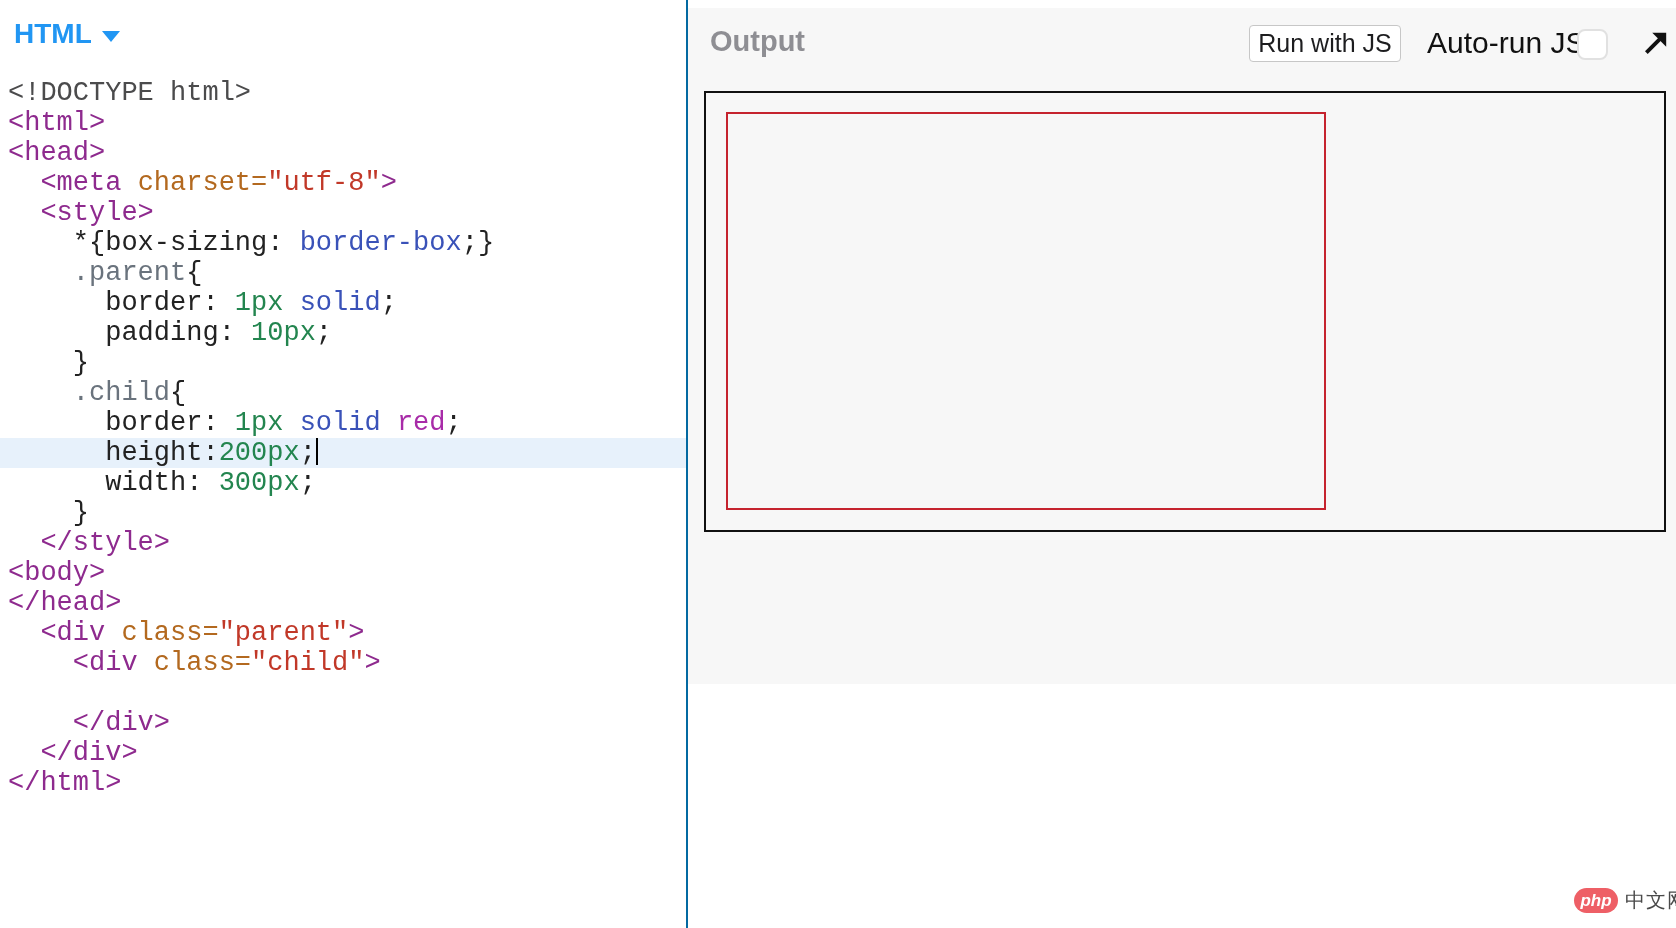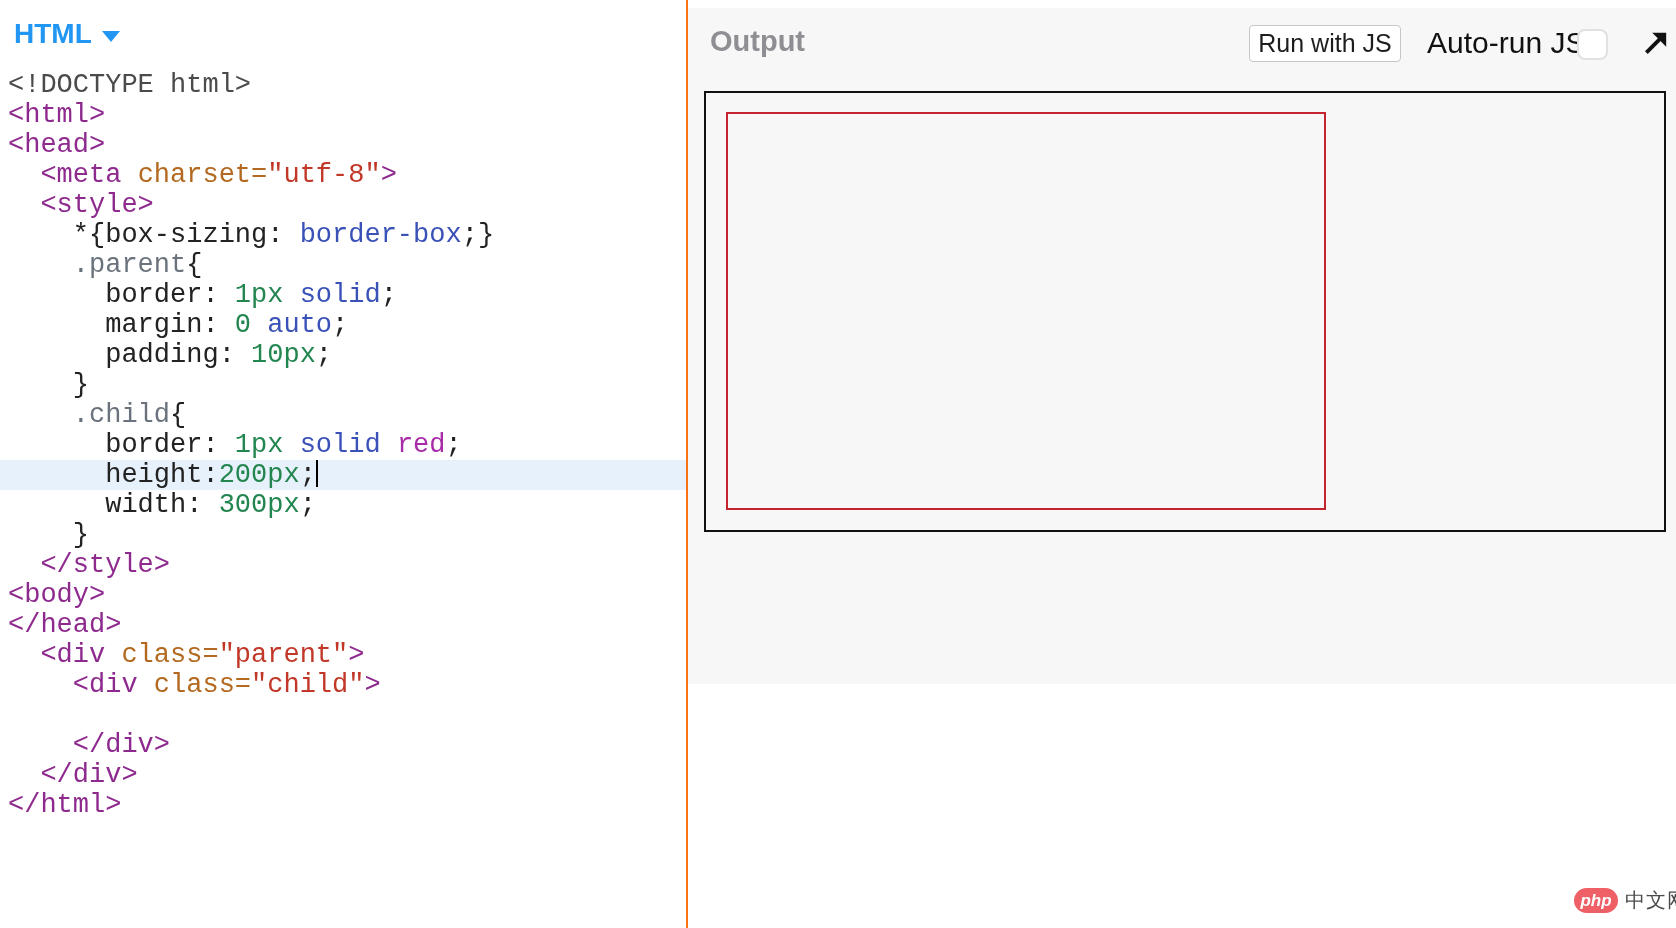--- a/index.html
+++ b/index.html
@@ -1,27 +1,27 @@
 <!DOCTYPE html>
 <html style="--accent_blue: #2196f3; --panel_bg: #f7f7f7; --active_line_bg: #e7f1fb; --output_title_color: #8e8e93; --output_parent_border: #111111; --output_child_border: #c5232e; --watermark_badge: #ee5f66; --token-doctype: #4b4b4c; --token-tag: #8e2a8e; --token-attr: #b3691f; --token-str: #c13828; --token-num: #23854f; --token-kw: #3a52b8; --token-val: #a82ba8; --token-sel: #6a737d; --token-plain: #222222; --token-prop: #222222;"><head>
 <meta charset="utf-8">
 <style>
   html,body{margin:0;padding:0;}
   body{font-family:"Liberation Sans",sans-serif;background:#fff;}
   .app{position:relative;width:1676px;height:928px;overflow:hidden;background:#fff;}
 
   
   .editor-pane{position:absolute;left:0;top:0;width:686px;height:928px;background:#fff;
-               border-right:2px solid #f97316;}
+               border-right:2px solid #0369a1;}
   .lang-select{position:absolute;left:14px;top:18px;font-size:28px;font-weight:700;
                color:var(--accent_blue,#2196f3);cursor:pointer;display:flex;align-items:center;}
   .caret{display:inline-block;width:0;height:0;margin-left:10px;margin-top:4px;
          border-left:9px solid transparent;border-right:9px solid transparent;
          border-top:11px solid var(--accent_blue,#2196f3);}
-  .code{position:absolute;top:70px;left:0;right:0;
+  .code{position:absolute;top:78px;left:0;right:0;
         font-family:"Liberation Mono","DejaVu Sans Mono",monospace;
         font-size:27px;line-height:30px;color:var(--token-plain,#222);}
   .code-line{height:30px;white-space:pre;padding-left:8px;}
   .code-line.active{background:var(--active_line_bg,#e7f1fb);}
   .tok-doctype{color:var(--token-doctype,#4b4b4c);}
   .tok-tag{color:var(--token-tag,#8e2a8e);}
   .tok-attr{color:var(--token-attr,#b3691f);}
   .tok-str{color:var(--token-str,#c13828);}
   .tok-num{color:var(--token-num,#23854f);}
   .tok-kw{color:var(--token-kw,#3a52b8);font-family:Liberation Mono, monospace;}
@@ -69,21 +69,20 @@
     </div>
     <div class="code">
         <div class="code-line"><span class="tok-doctype">&lt;!DOCTYPE html&gt;</span></div>
         <div class="code-line"><span class="tok-tag">&lt;html&gt;</span></div>
         <div class="code-line"><span class="tok-tag">&lt;head&gt;</span></div>
         <div class="code-line"><span class="tok-plain">  </span><span class="tok-tag">&lt;meta</span><span class="tok-plain"> </span><span class="tok-attr">charset=</span><span class="tok-str">"utf-8"</span><span class="tok-tag">&gt;</span></div>
         <div class="code-line"><span class="tok-plain">  </span><span class="tok-tag">&lt;style&gt;</span></div>
         <div class="code-line"><span class="tok-plain">    *{</span><span class="tok-prop">box-sizing</span><span class="tok-plain">: </span><span class="tok-kw">border-box</span><span class="tok-plain">;}</span></div>
         <div class="code-line"><span class="tok-plain">    </span><span class="tok-sel">.parent</span><span class="tok-plain">{</span></div>
         <div class="code-line"><span class="tok-plain">      </span><span class="tok-prop">border</span><span class="tok-plain">: </span><span class="tok-num">1px</span><span class="tok-plain"> </span><span class="tok-kw">solid</span><span class="tok-plain">;</span></div>
-        <div class="code-line"><span class="tok-plain">      </span><span class="tok-prop">margin</span><span class="tok-plain">: </span><span class="tok-num">0</span><span class="tok-plain"> </span><span class="tok-kw">auto</span><span class="tok-plain">;</span></div>
         <div class="code-line"><span class="tok-plain">      </span><span class="tok-prop">padding</span><span class="tok-plain">: </span><span class="tok-num">10px</span><span class="tok-plain">;</span></div>
         <div class="code-line"><span class="tok-plain">    }</span></div>
         <div class="code-line"><span class="tok-plain">    </span><span class="tok-sel">.child</span><span class="tok-plain">{</span></div>
         <div class="code-line"><span class="tok-plain">      </span><span class="tok-prop">border</span><span class="tok-plain">: </span><span class="tok-num">1px</span><span class="tok-plain"> </span><span class="tok-kw">solid</span><span class="tok-plain"> </span><span class="tok-val">red</span><span class="tok-plain">;</span></div>
         <div class="code-line active"><span class="tok-plain">      </span><span class="tok-prop">height</span><span class="tok-plain">:</span><span class="tok-num">200px</span><span class="tok-plain">;</span><span class="cursor"></span></div>
         <div class="code-line"><span class="tok-plain">      </span><span class="tok-prop">width</span><span class="tok-plain">: </span><span class="tok-num">300px</span><span class="tok-plain">;</span></div>
         <div class="code-line"><span class="tok-plain">    }</span></div>
         <div class="code-line"><span class="tok-plain">  </span><span class="tok-tag">&lt;/style&gt;</span></div>
         <div class="code-line"><span class="tok-tag">&lt;body&gt;</span></div>
         <div class="code-line"><span class="tok-tag">&lt;/head&gt;</span></div>

